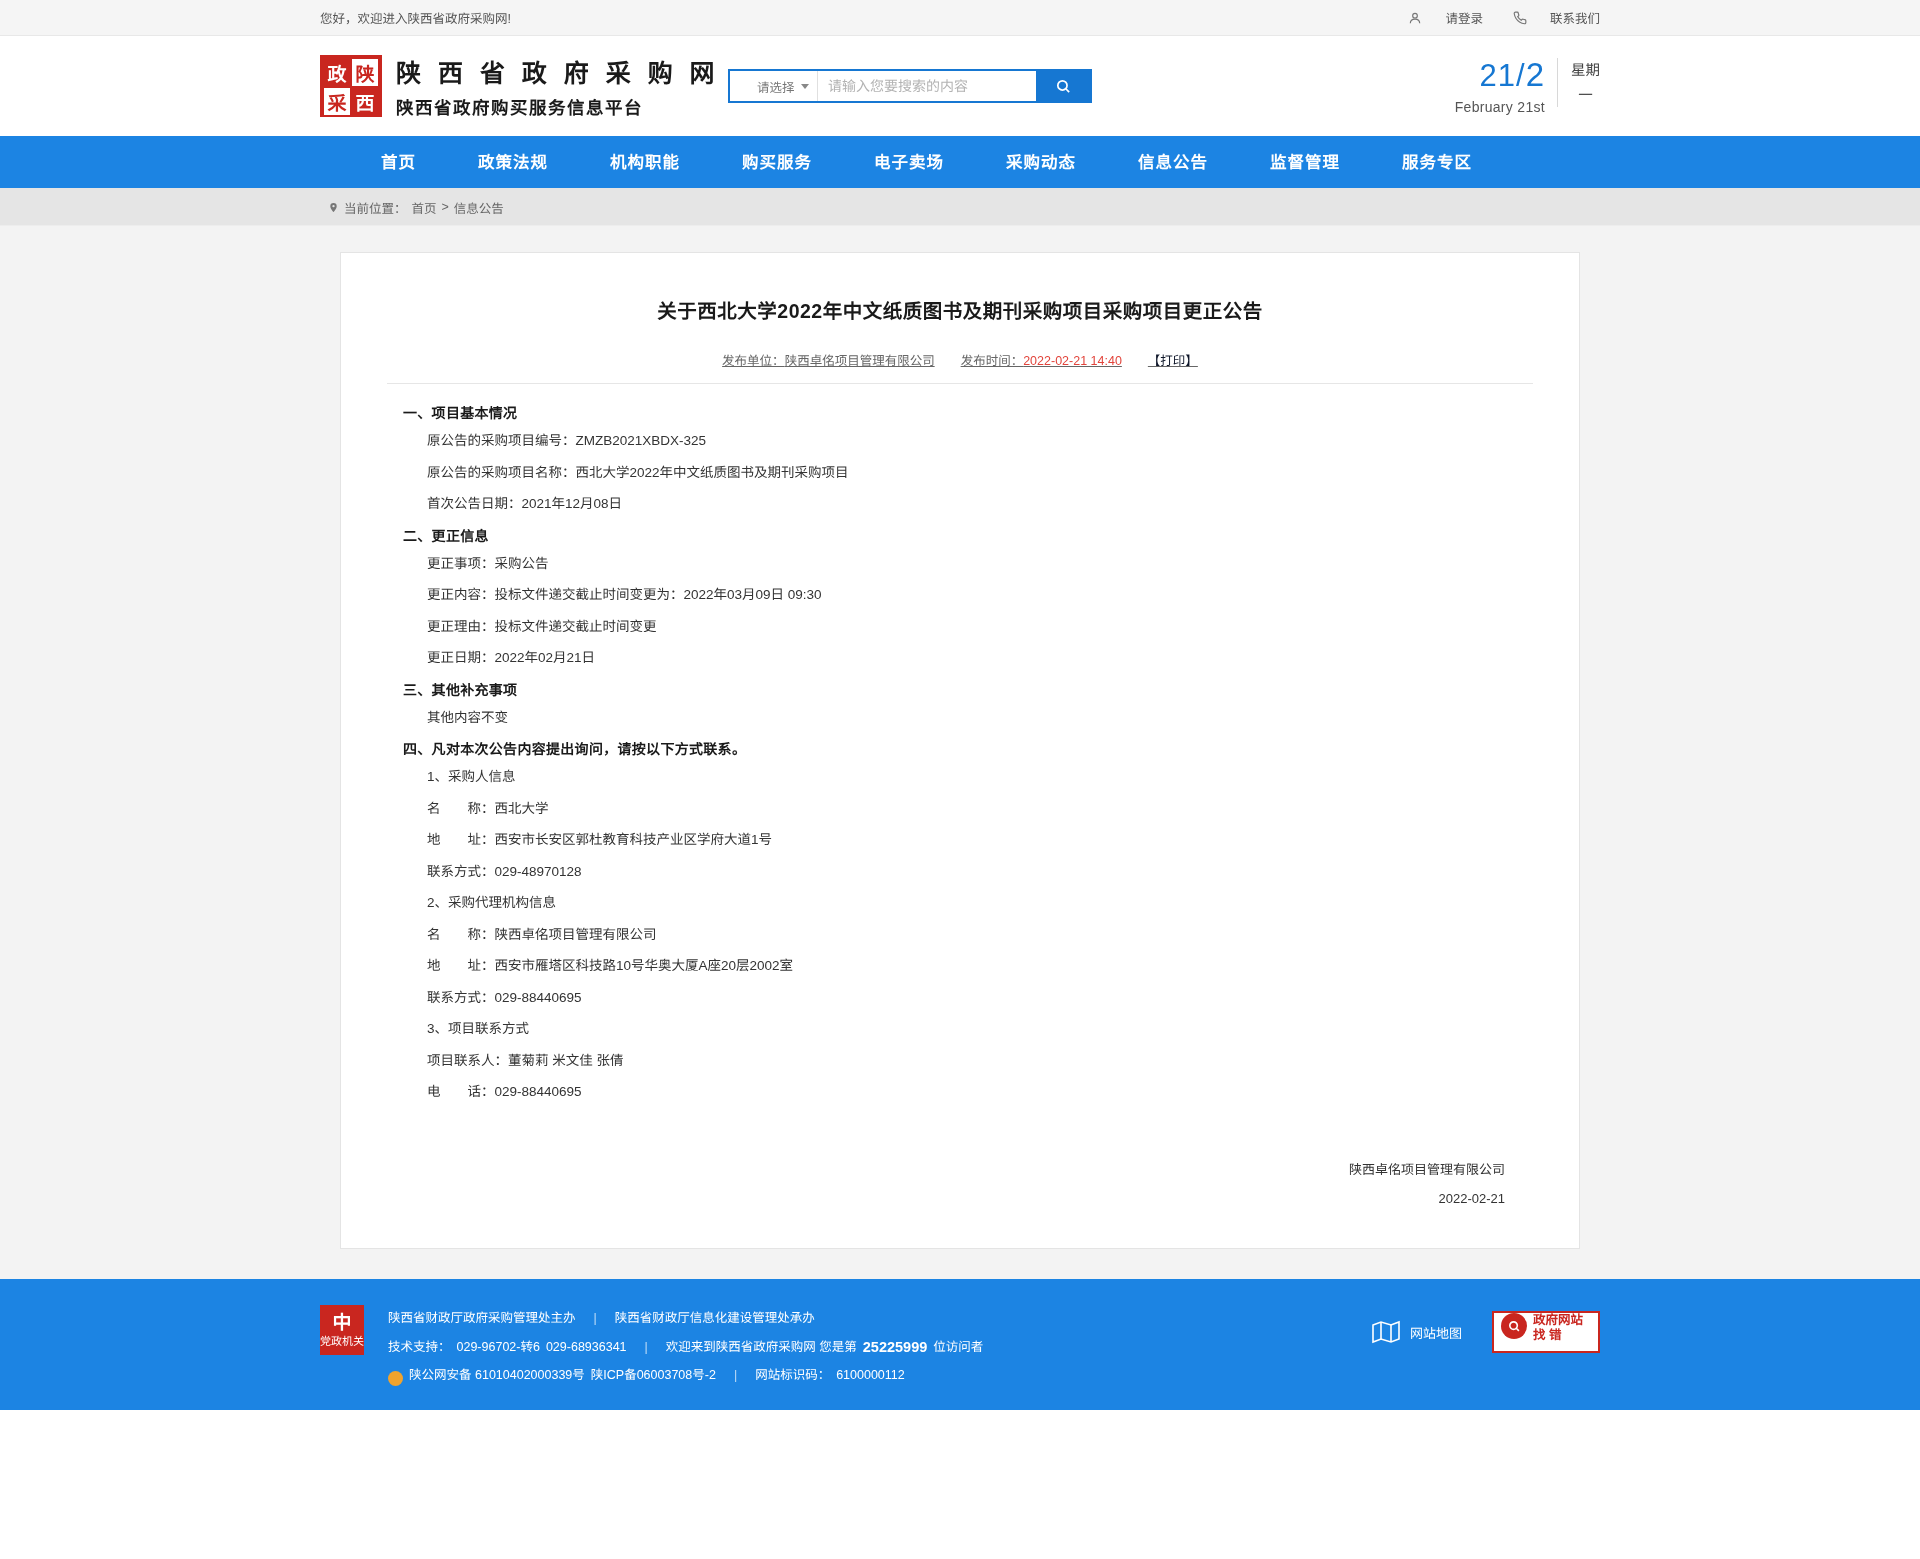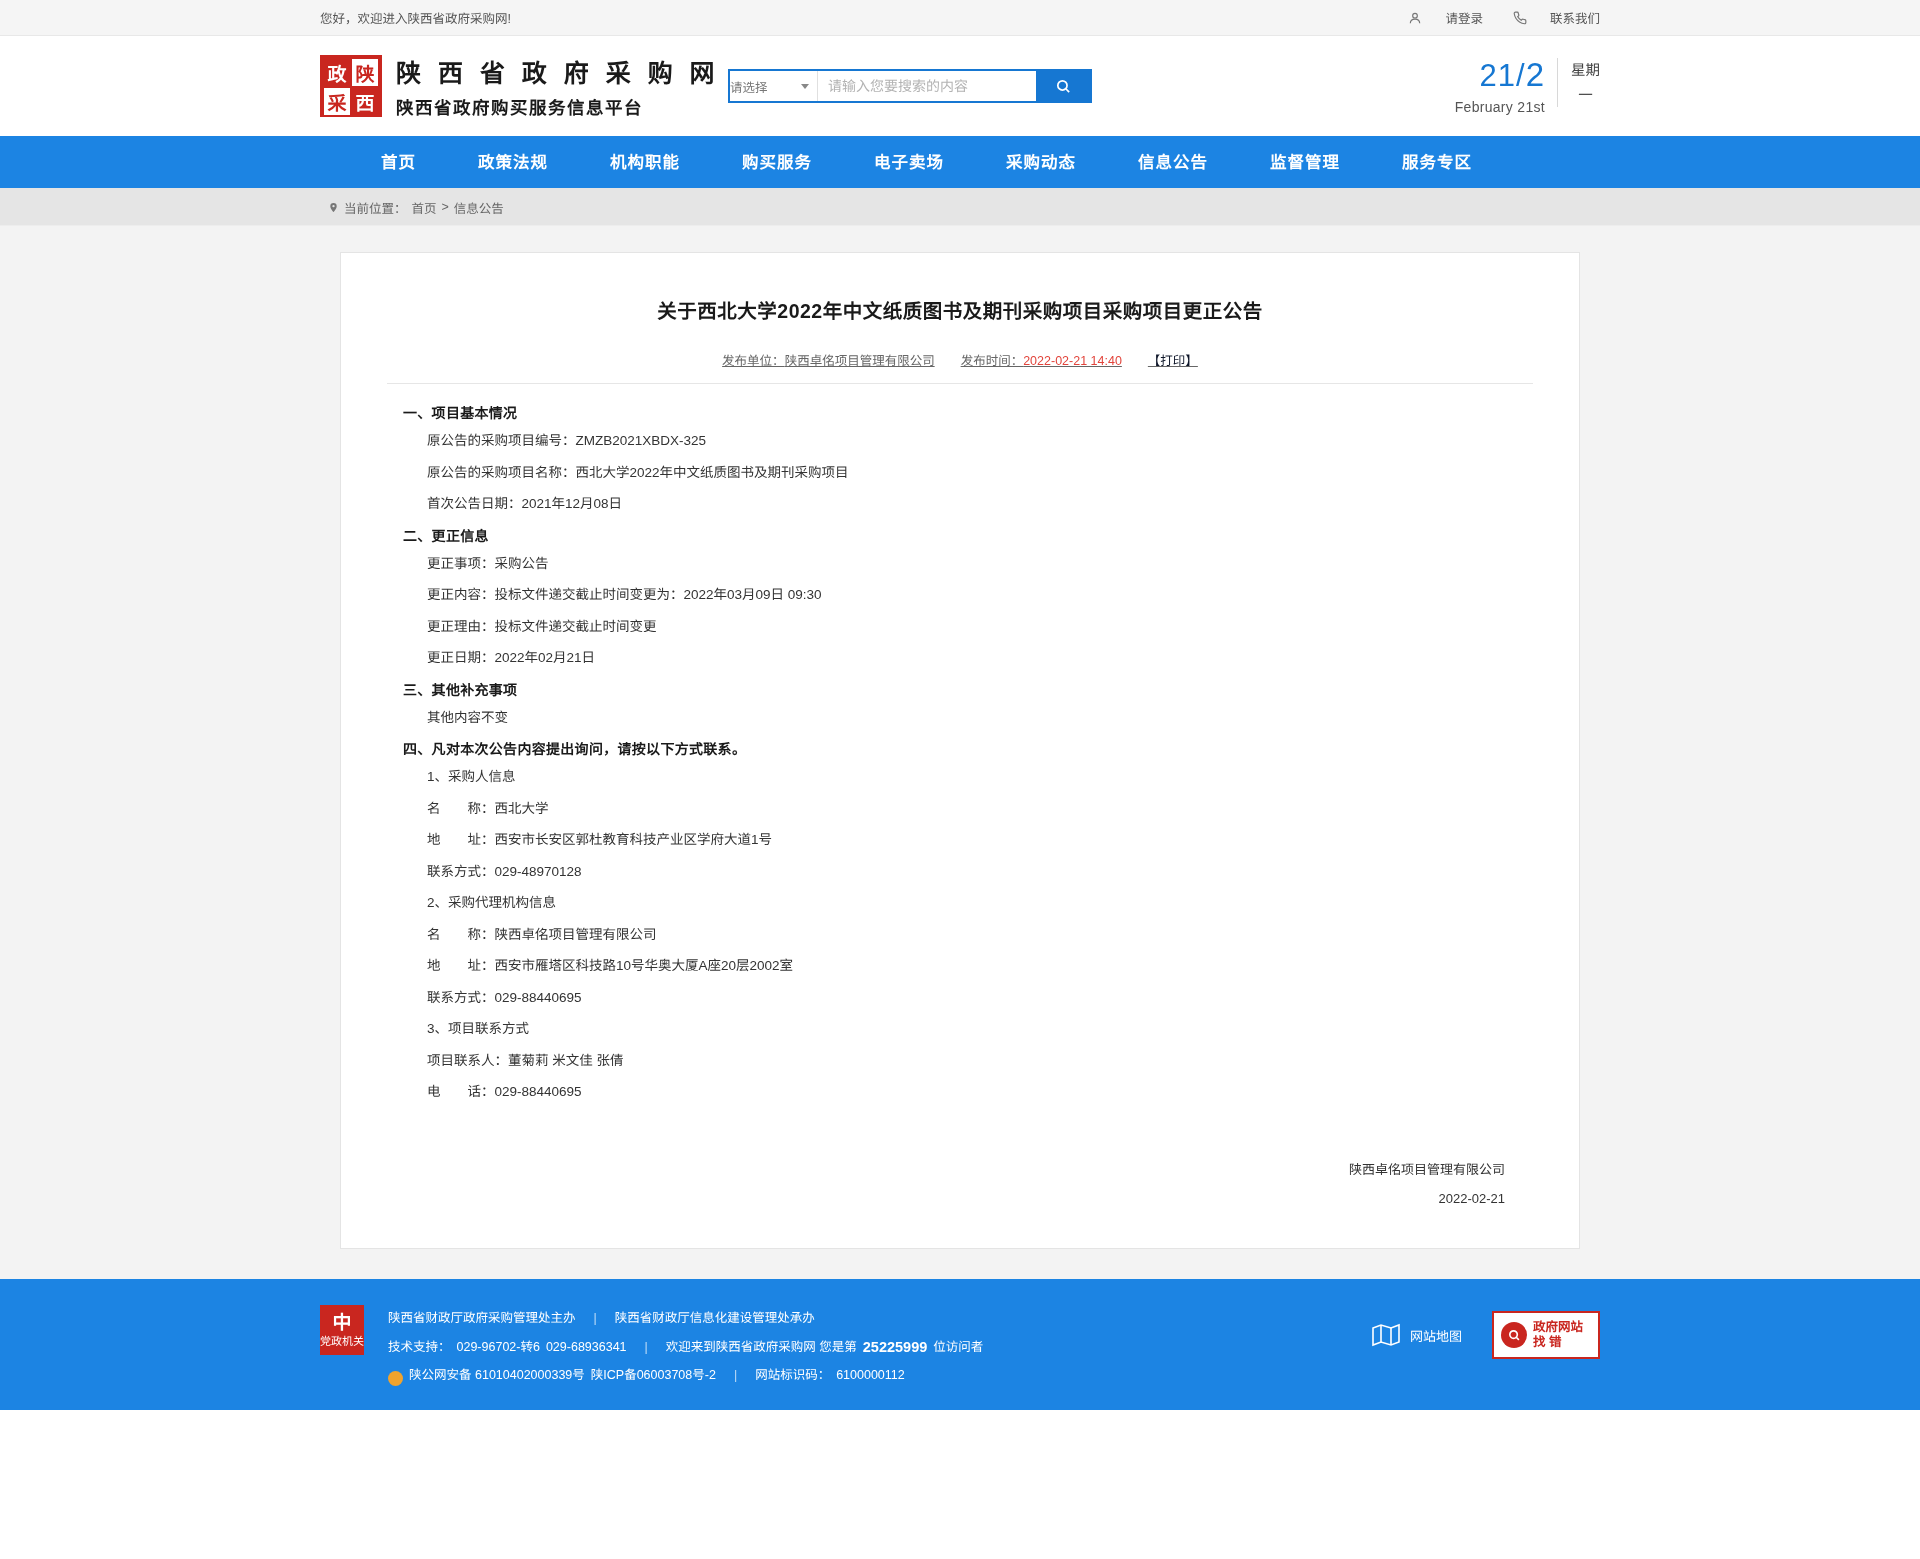--- a/index.html
+++ b/index.html
@@ -90,21 +90,21 @@
     display: flex;
     height: 34px;
     border: 2px solid #1677d2;
     background: #fff;
   }
   .search-select {
     width: 88px;
     display: flex;
     align-items: center;
     justify-content: space-between;
-    padding: 0 8px 0 0;
+    padding: 0 8px 0 27px;
     font-size: 12.5px;
     color: #777;
     border-right: 1px solid #e0e0e0;
     cursor: pointer;
     background: #fff;
   }
   .caret-down {
     width: 0; height: 0;
     border-left: 4px solid transparent;
     border-right: 4px solid transparent;
@@ -285,24 +285,24 @@
   .f-lines .sep { margin: 0 12px; opacity: .7; }
   .f-lines .cnt { font-weight: bold; font-size: 14.5px; }
   .f-row { display: flex; align-items: center; gap: 6px; flex-wrap: wrap; }
   .f-right {
     position: absolute;
     right: 0; top: 6px;
     display: flex; align-items: center; gap: 30px;
   }
   .map-link { display: flex; align-items: center; gap: 9px; font-size: 13px; }
   .gov-badge {
-    width: 108px; height: 48px;
+    width: 108px; height: 42px;
     background: #fff;
     border: 2px solid #c9261f;
-    display: flex; align-items: center; gap: 6px;
+    display: flex; gap: 6px;
     padding: 0 7px;
   }
   .gov-badge .gb-circle {
     width: 26px; height: 26px; border-radius: 50%;
     background: #c9261f; color: #fff;
     display:flex; align-items:center; justify-content:center;
     font-size: 15px;
   }
   .gov-badge .gb-text { color: #c9261f; font-size: 12.5px; font-weight: bold; line-height: 1.2; }
   .badge-police {

